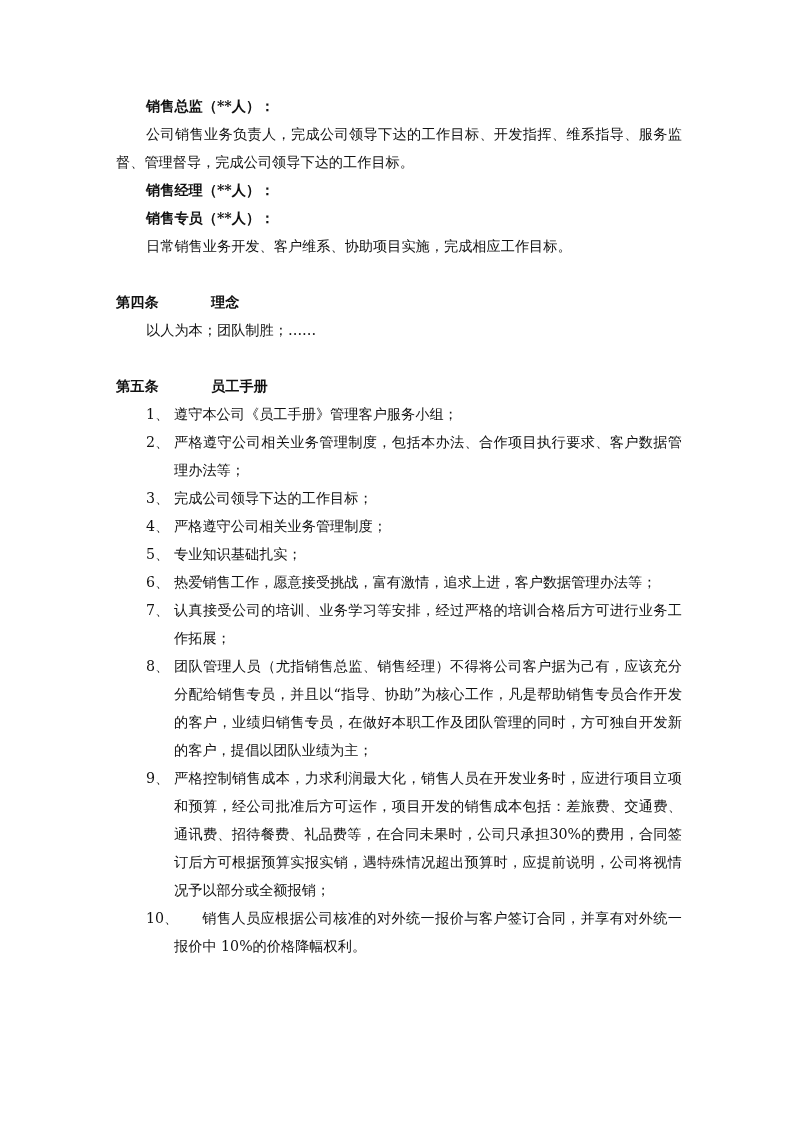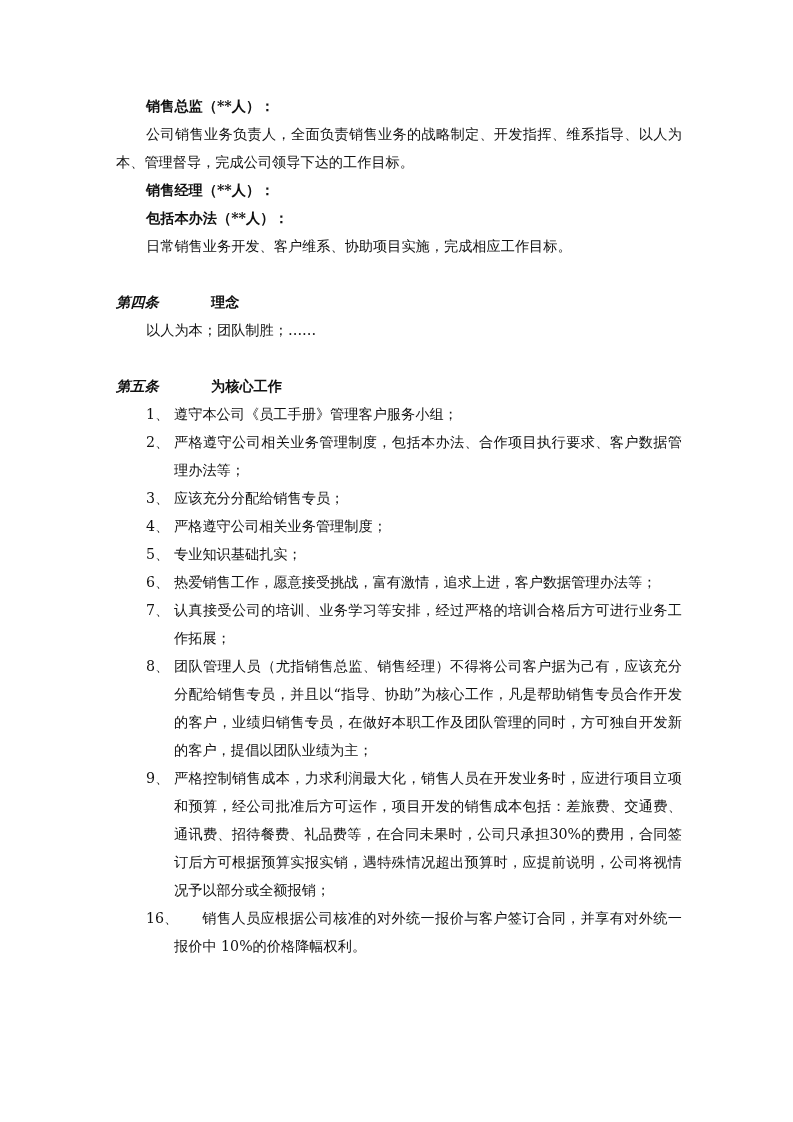--- a/index.html
+++ b/index.html
@@ -2,57 +2,57 @@
 <html><head>
   <meta charset="utf-8">
   <style>
     html, body { margin: 0; padding: 0; background: #ffffff; }
     body { width: 793px; height: 1122px; position: relative; overflow: hidden;
       font-family: "DejaVu Serif", "Liberation Serif", serif; color: #111; }
     .page { position: absolute; left: 116px; top: 92px; width: 566px; font-size: 14.2px; line-height: 28px; }
     .role-title { font-weight: bold; padding-left: 30px; }
     .para { text-indent: 30px; text-align: justify; }
     .section-title { font-weight: bold; margin-top: 28px; }
-    .section-title .num { display: inline-block; width: 95px; font-style: italic; }
+    .section-title .num { display: inline-block; width: 95px; }
     .list { margin: 0; padding: 0; list-style: none; }
     .list li { position: relative; padding-left: 58px; text-align: justify; }
     .list li .idx { position: absolute; left: 30px; top: 0; }
     .list li.wide .idx { left: 30px; }
     .list li.wide .lead { display: inline-block; width: 28px; }
   </style>
 </head>
 <body>
 
 <div class="page">
 
   <div>
     <div class="role-title">销售总监（**人）：</div>
-    <div class="para">公司销售业务负责人，全面负责销售业务的战略制定、开发指挥、维系指导、以人为本、管理督导，完成公司领导下达的工作目标。</div>
+    <div class="para">公司销售业务负责人，完成公司领导下达的工作目标、开发指挥、维系指导、服务监督、管理督导，完成公司领导下达的工作目标。</div>
   </div>
   <div>
     <div class="role-title">销售经理（**人）：</div>
   </div>
   <div>
-    <div class="role-title">包括本办法（**人）：</div>
+    <div class="role-title">销售专员（**人）：</div>
     <div class="para">日常销售业务开发、客户维系、协助项目实施，完成相应工作目标。</div>
   </div>
 
   <div class="section-title">
     <span class="num">第四条</span><span>理念</span>
   </div>
   <div class="para">以人为本；团队制胜；……</div>
 
   <div class="section-title">
-    <span class="num">第五条</span><span>为核心工作</span>
+    <span class="num">第五条</span><span>员工手册</span>
   </div>
   <ul class="list">
     <li><span class="idx">1、</span><span>遵守本公司《员工手册》管理客户服务小组；</span></li>
     <li><span class="idx">2、</span><span>严格遵守公司相关业务管理制度，包括本办法、合作项目执行要求、客户数据管理办法等；</span></li>
-    <li><span class="idx">3、</span><span>应该充分分配给销售专员；</span></li>
+    <li><span class="idx">3、</span><span>完成公司领导下达的工作目标；</span></li>
     <li><span class="idx">4、</span><span>严格遵守公司相关业务管理制度；</span></li>
     <li><span class="idx">5、</span><span>专业知识基础扎实；</span></li>
     <li><span class="idx">6、</span><span>热爱销售工作，愿意接受挑战，富有激情，追求上进，客户数据管理办法等；</span></li>
     <li><span class="idx">7、</span><span>认真接受公司的培训、业务学习等安排，经过严格的培训合格后方可进行业务工作拓展；</span></li>
     <li><span class="idx">8、</span><span>团队管理人员（尤指销售总监、销售经理）不得将公司客户据为己有，应该充分分配给销售专员，并且以“指导、协助”为核心工作，凡是帮助销售专员合作开发的客户，业绩归销售专员，在做好本职工作及团队管理的同时，方可独自开发新的客户，提倡以团队业绩为主；</span></li>
     <li><span class="idx">9、</span><span>严格控制销售成本，力求利润最大化，销售人员在开发业务时，应进行项目立项和预算，经公司批准后方可运作，项目开发的销售成本包括：差旅费、交通费、通讯费、招待餐费、礼品费等，在合同未果时，公司只承担30%的费用，合同签订后方可根据预算实报实销，遇特殊情况超出预算时，应提前说明，公司将视情况予以部分或全额报销；</span></li>
-    <li class="wide"><span class="idx">16、</span><span class="lead"></span><span>销售人员应根据公司核准的对外统一报价与客户签订合同，并享有对外统一报价中 10%的价格降幅权利。</span></li>
+    <li class="wide"><span class="idx">10、</span><span class="lead"></span><span>销售人员应根据公司核准的对外统一报价与客户签订合同，并享有对外统一报价中 10%的价格降幅权利。</span></li>
   </ul>
 </div>
 
 </body></html>

